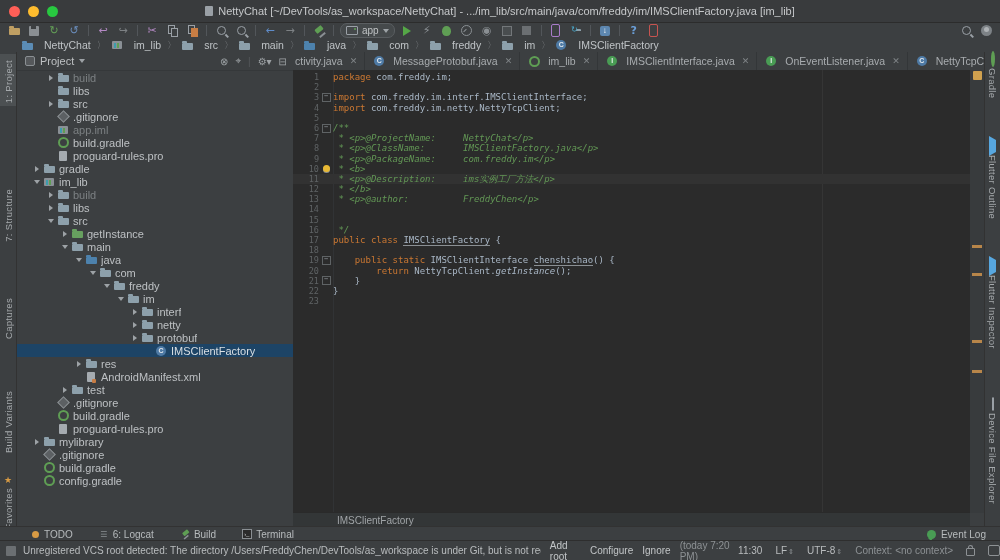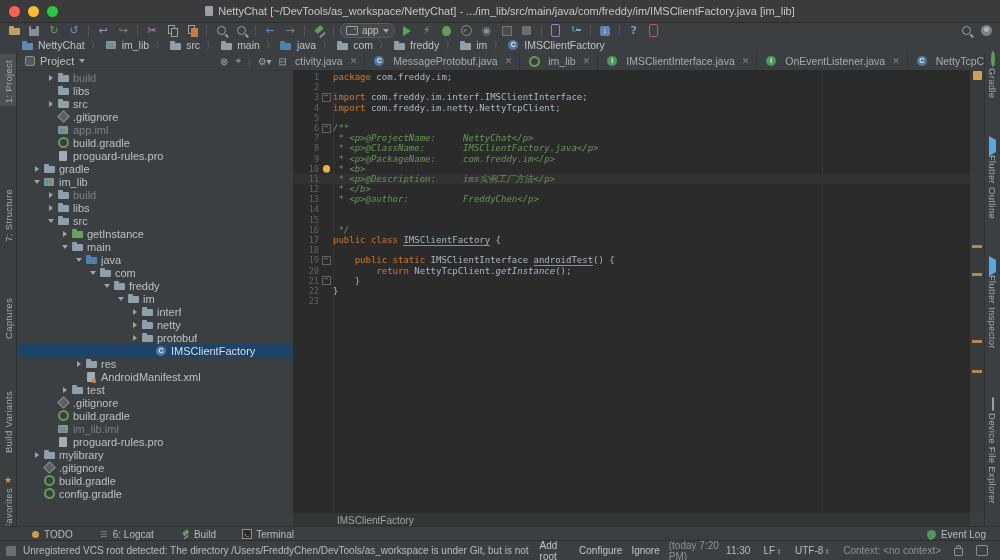--- a/index.html
+++ b/index.html
@@ -35,21 +35,21 @@
   .copy2{position:relative;width:11px;height:11px;}
   .copy2::before{content:"";position:absolute;left:1px;top:0;width:5px;height:7px;border:1px solid #9aa0a6;}
   .copy2::after{content:"";position:absolute;left:4px;top:3px;width:5px;height:7px;border:1px solid #9aa0a6;background:#3c3f41;}
   .copy2.paste::after{background:#c77d44;border-color:#c77d44;}
   .sdkbox{width:10px;height:10px;background:#5d87b0;color:#fff;font-size:8px;line-height:10px;text-align:center;border-radius:2px;}
   .avatar{width:11px;height:11px;border-radius:50%;background:#7d8286;position:relative;overflow:hidden;}
   .avatar::before{content:"";position:absolute;left:3px;top:2px;width:5px;height:5px;border-radius:50%;background:#aeb2b5;}
   .syncbadge{position:absolute;right:-2px;bottom:-3px;font-size:8px;color:#49a6c8;}
   
   .navbar{position:absolute;left:0;top:38px;right:0;height:14px;display:flex;align-items:center;padding:0 0 0 20px;font-size:10.5px;color:#bfc3c6;}
-  .crumb{display:inline-flex;align-items:center;gap:1px;margin-right:2px;}
+  .crumb{display:inline-flex;align-items:center;gap:7px;margin-right:2px;}
   .crumb-sep{color:#7b7f82;font-size:9px;margin:0 4px;}
   
   .ic{flex:0 0 auto;display:inline-flex;align-items:center;justify-content:center;width:14px;height:12px;margin-right:3px;position:relative;}
   .folder-ic{position:relative;width:11px;height:7px;background:var(--fc,#8da0ab);border-radius:1px;margin-top:2px;}
   .folder-ic::before{content:"";position:absolute;top:-2px;left:0;width:5px;height:2px;background:inherit;border-radius:1px 1px 0 0;}
   .folder-ic.src{--fc:#4d82ad;background:#4d82ad;}
   .folder-ic.test{--fc:#67a05f;background:#67a05f;}
   .folder-ic.proj{--fc:#5b8cb5;background:#5b8cb5;}
   .cls-ic{width:10px;height:10px;border-radius:50%;background:#4e7aa5;color:#e3e9ee;font-size:7px;line-height:10px;text-align:center;font-weight:bold;}
   .int-ic{width:10px;height:10px;border-radius:50%;background:#499c54;color:#e3eee5;font-size:7px;line-height:10px;text-align:center;font-weight:bold;}
@@ -124,21 +124,21 @@
   .balloon{width:9px;height:9px;background:#499c54;border-radius:50%;position:relative;}
   .balloon::after{content:"";position:absolute;left:1px;bottom:-2px;border-left:3px solid transparent;border-right:2px solid transparent;border-top:3px solid #499c54;}
   .term-ic{width:9px;height:8px;background:#2b2b2b;border:1px solid #8a8f93;font-size:6px;color:#c8ccce;line-height:8px;padding-left:1px;}
   
   .statusbar{position:absolute;left:0;right:0;bottom:0;height:19px;background:#3c3f41;border-top:1px solid #2e2e2e;
              display:flex;align-items:center;font-size:10px;color:#b9bcbe;}
   .sb-corner{width:10px;height:10px;margin:0 7px 0 6px;background:#6b6f72;border-radius:1px;flex:0 0 auto;}
   .sb-msg{white-space:nowrap;overflow:hidden;}
   .sb-link{margin-left:9px;color:#c2c5c7;}
   .sb-note{margin-left:9px;color:#8d9194;}
-  .sb-right{margin-left:auto;display:flex;align-items:center;gap:13px;padding-right:12px;flex:0 0 auto;}
+  .sb-right{margin-left:auto;display:flex;align-items:center;gap:13px;padding-right:0;flex:0 0 auto;}
   .updn{font-size:7px;color:#8d9194;margin-left:1px;}
   .lock{width:7px;height:6px;border:1px solid #8d9194;border-radius:1px;position:relative;margin-top:3px;}
   .lock::before{content:"";position:absolute;left:1px;top:-4px;width:3px;height:3px;border:1px solid #8d9194;border-bottom:none;border-radius:3px 3px 0 0;}
   .screen-ic{width:10px;height:9px;border:1px solid #8d9194;border-radius:2px;}
 </style>
 </head>
 <body>
 
 <div id="app">
 
@@ -576,27 +576,20 @@
           </span>
           <span class="tlab">.gitignore</span>
         </div>
         <div class="trow" style="padding-left:28px">
           <span class="tw"></span>
           <span class="ic">
             <span class="donut"></span>
           </span>
           <span class="tlab">build.gradle</span>
         </div>
-        <div class="trow grey" style="padding-left:28px">
-          <span class="tw"></span>
-          <span class="ic">
-            <span class="modic"></span>
-          </span>
-          <span class="tlab">im_lib.iml</span>
-        </div>
         <div class="trow" style="padding-left:28px">
           <span class="tw"></span>
           <span class="ic">
             <span class="docic"></span>
           </span>
           <span class="tlab">proguard-rules.pro</span>
         </div>
         <div class="trow" style="padding-left:14px">
           <span class="tw">
             <span class="chev-r"></span>
@@ -767,21 +760,21 @@
         <div class="cl">
           <span class="ln">18</span>
           <span class="fold"></span>
           <span class="ct"></span>
         </div>
         <div class="cl">
           <span class="ln">19</span>
           <span class="fold">
             <span class="fsq">−</span>
           </span>
-          <span class="ct"><span class="p">    </span><span class="k">public static </span><span class="p">IMSClientInterface </span><span class="u">androidTest</span><span class="p">() {</span></span>
+          <span class="ct"><span class="p">    </span><span class="k">public static </span><span class="p">IMSClientInterface </span><span class="u">chenshichao</span><span class="p">() {</span></span>
         </div>
         <div class="cl">
           <span class="ln">20</span>
           <span class="fold"></span>
           <span class="ct"><span class="p">        </span><span class="k">return </span><span class="p">NettyTcpClient.</span><span class="i">getInstance</span><span class="p">();</span></span>
         </div>
         <div class="cl">
           <span class="ln">21</span>
           <span class="fold">
             <span class="fsq">−</span>

